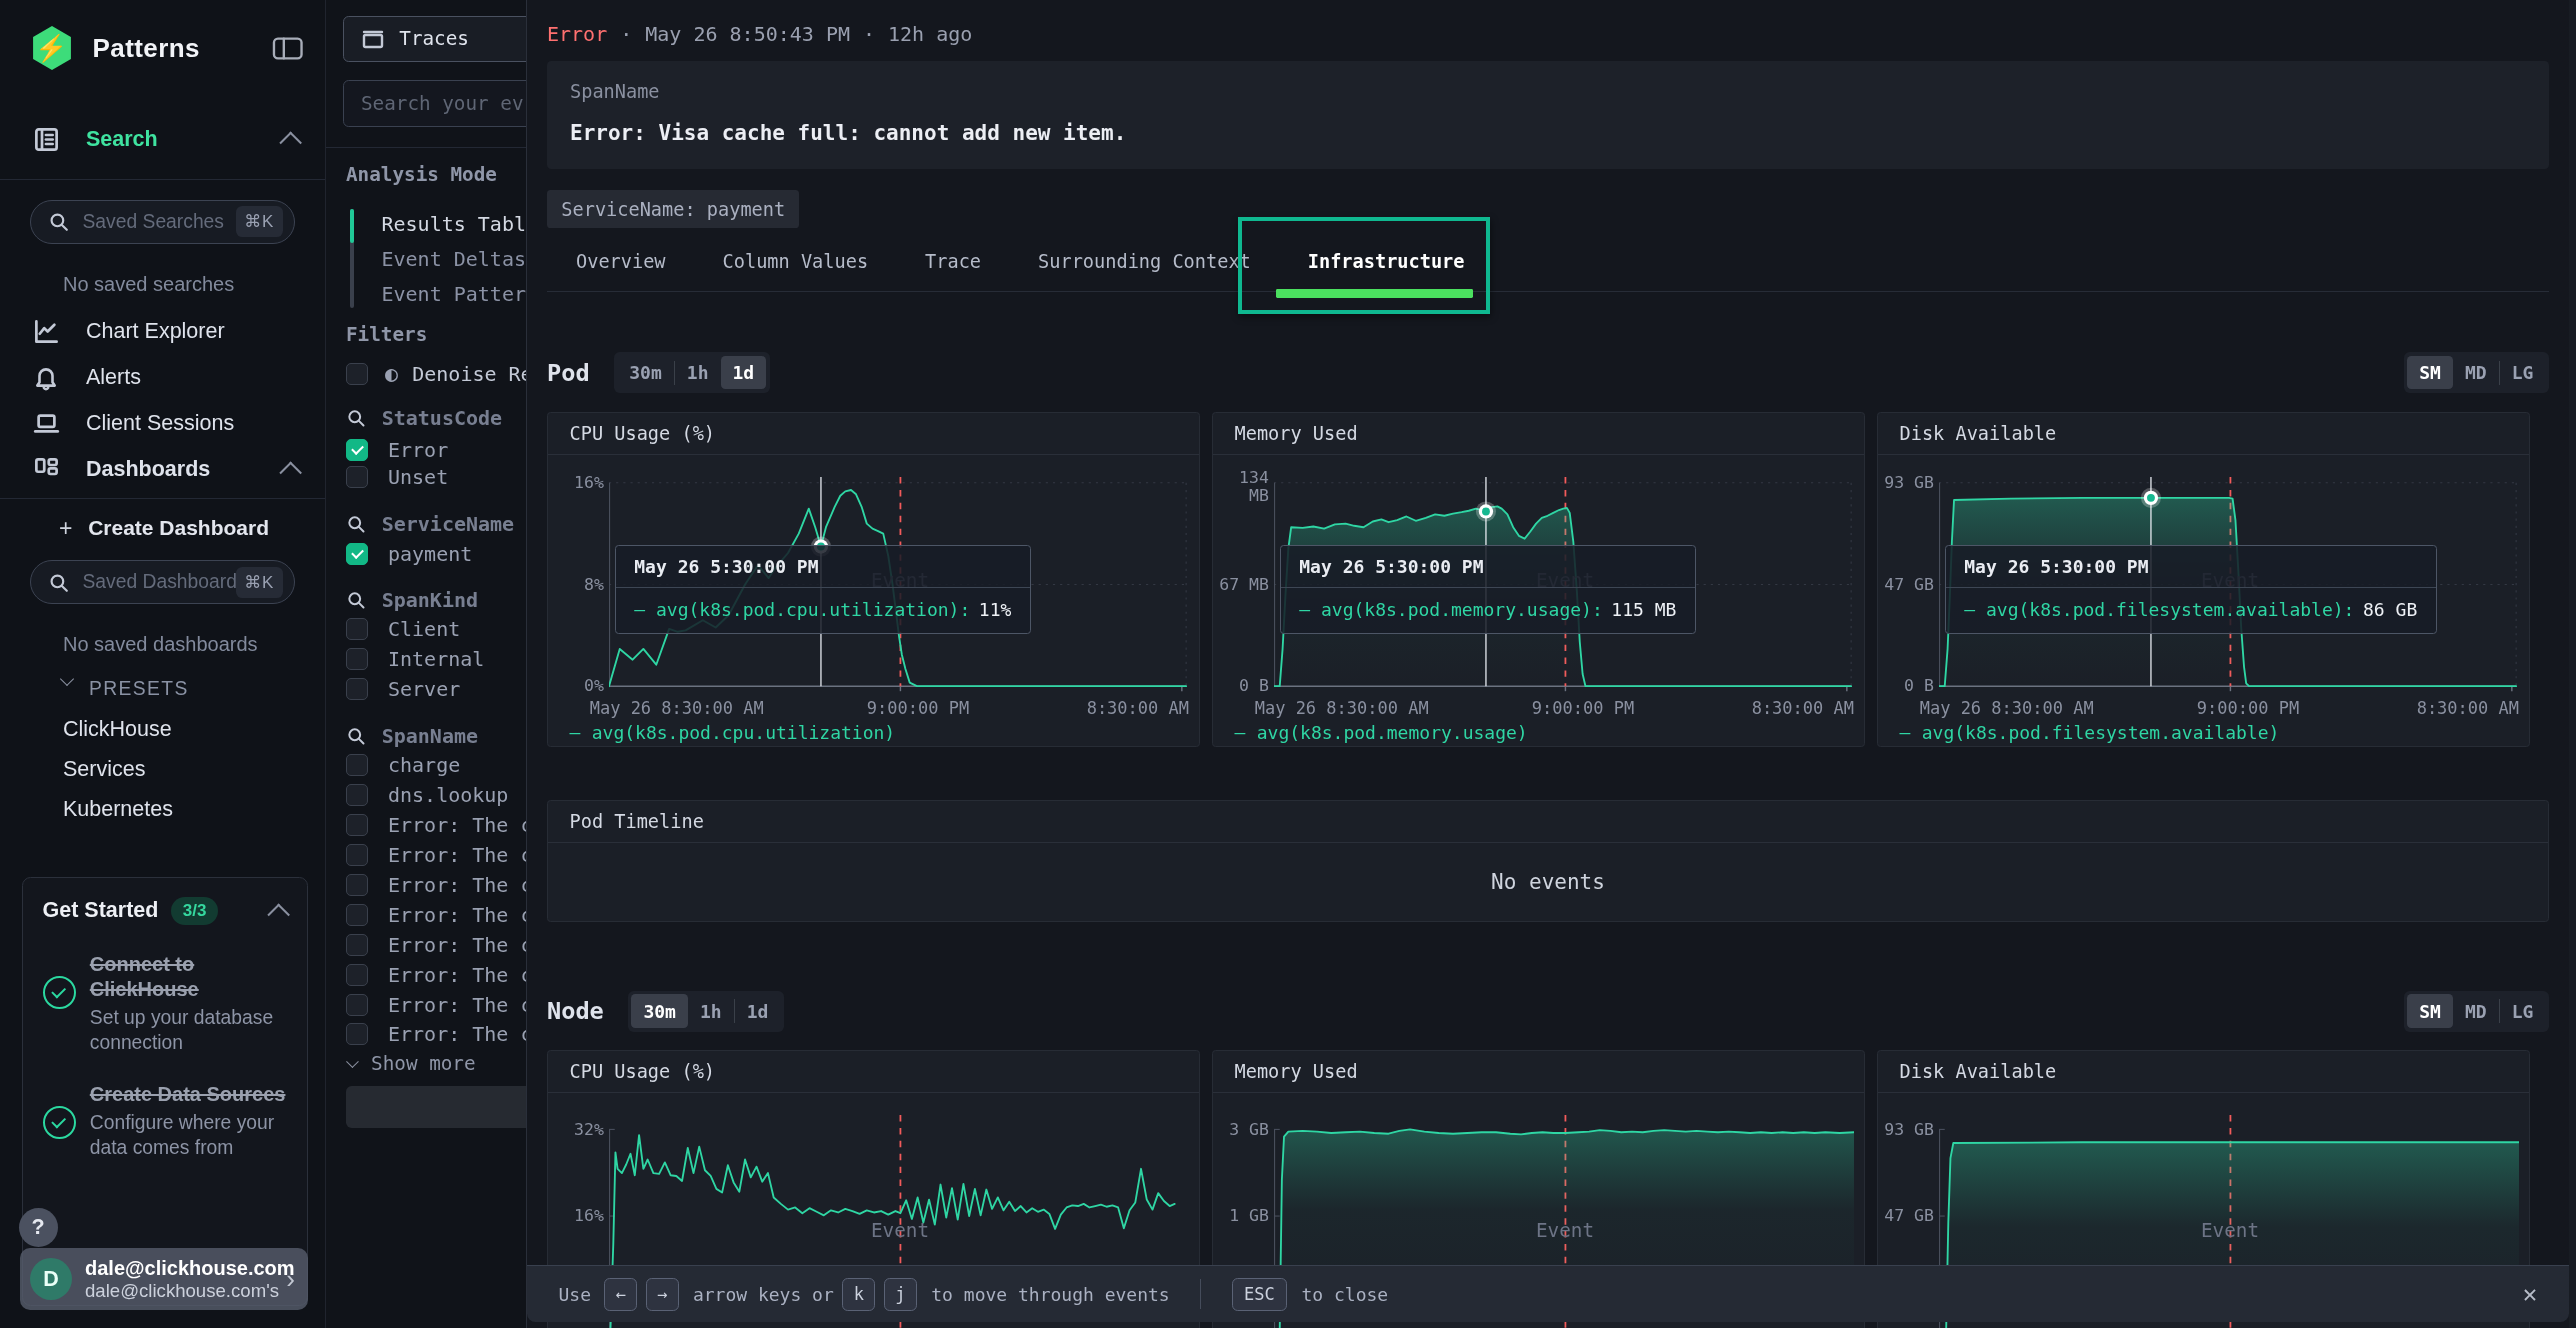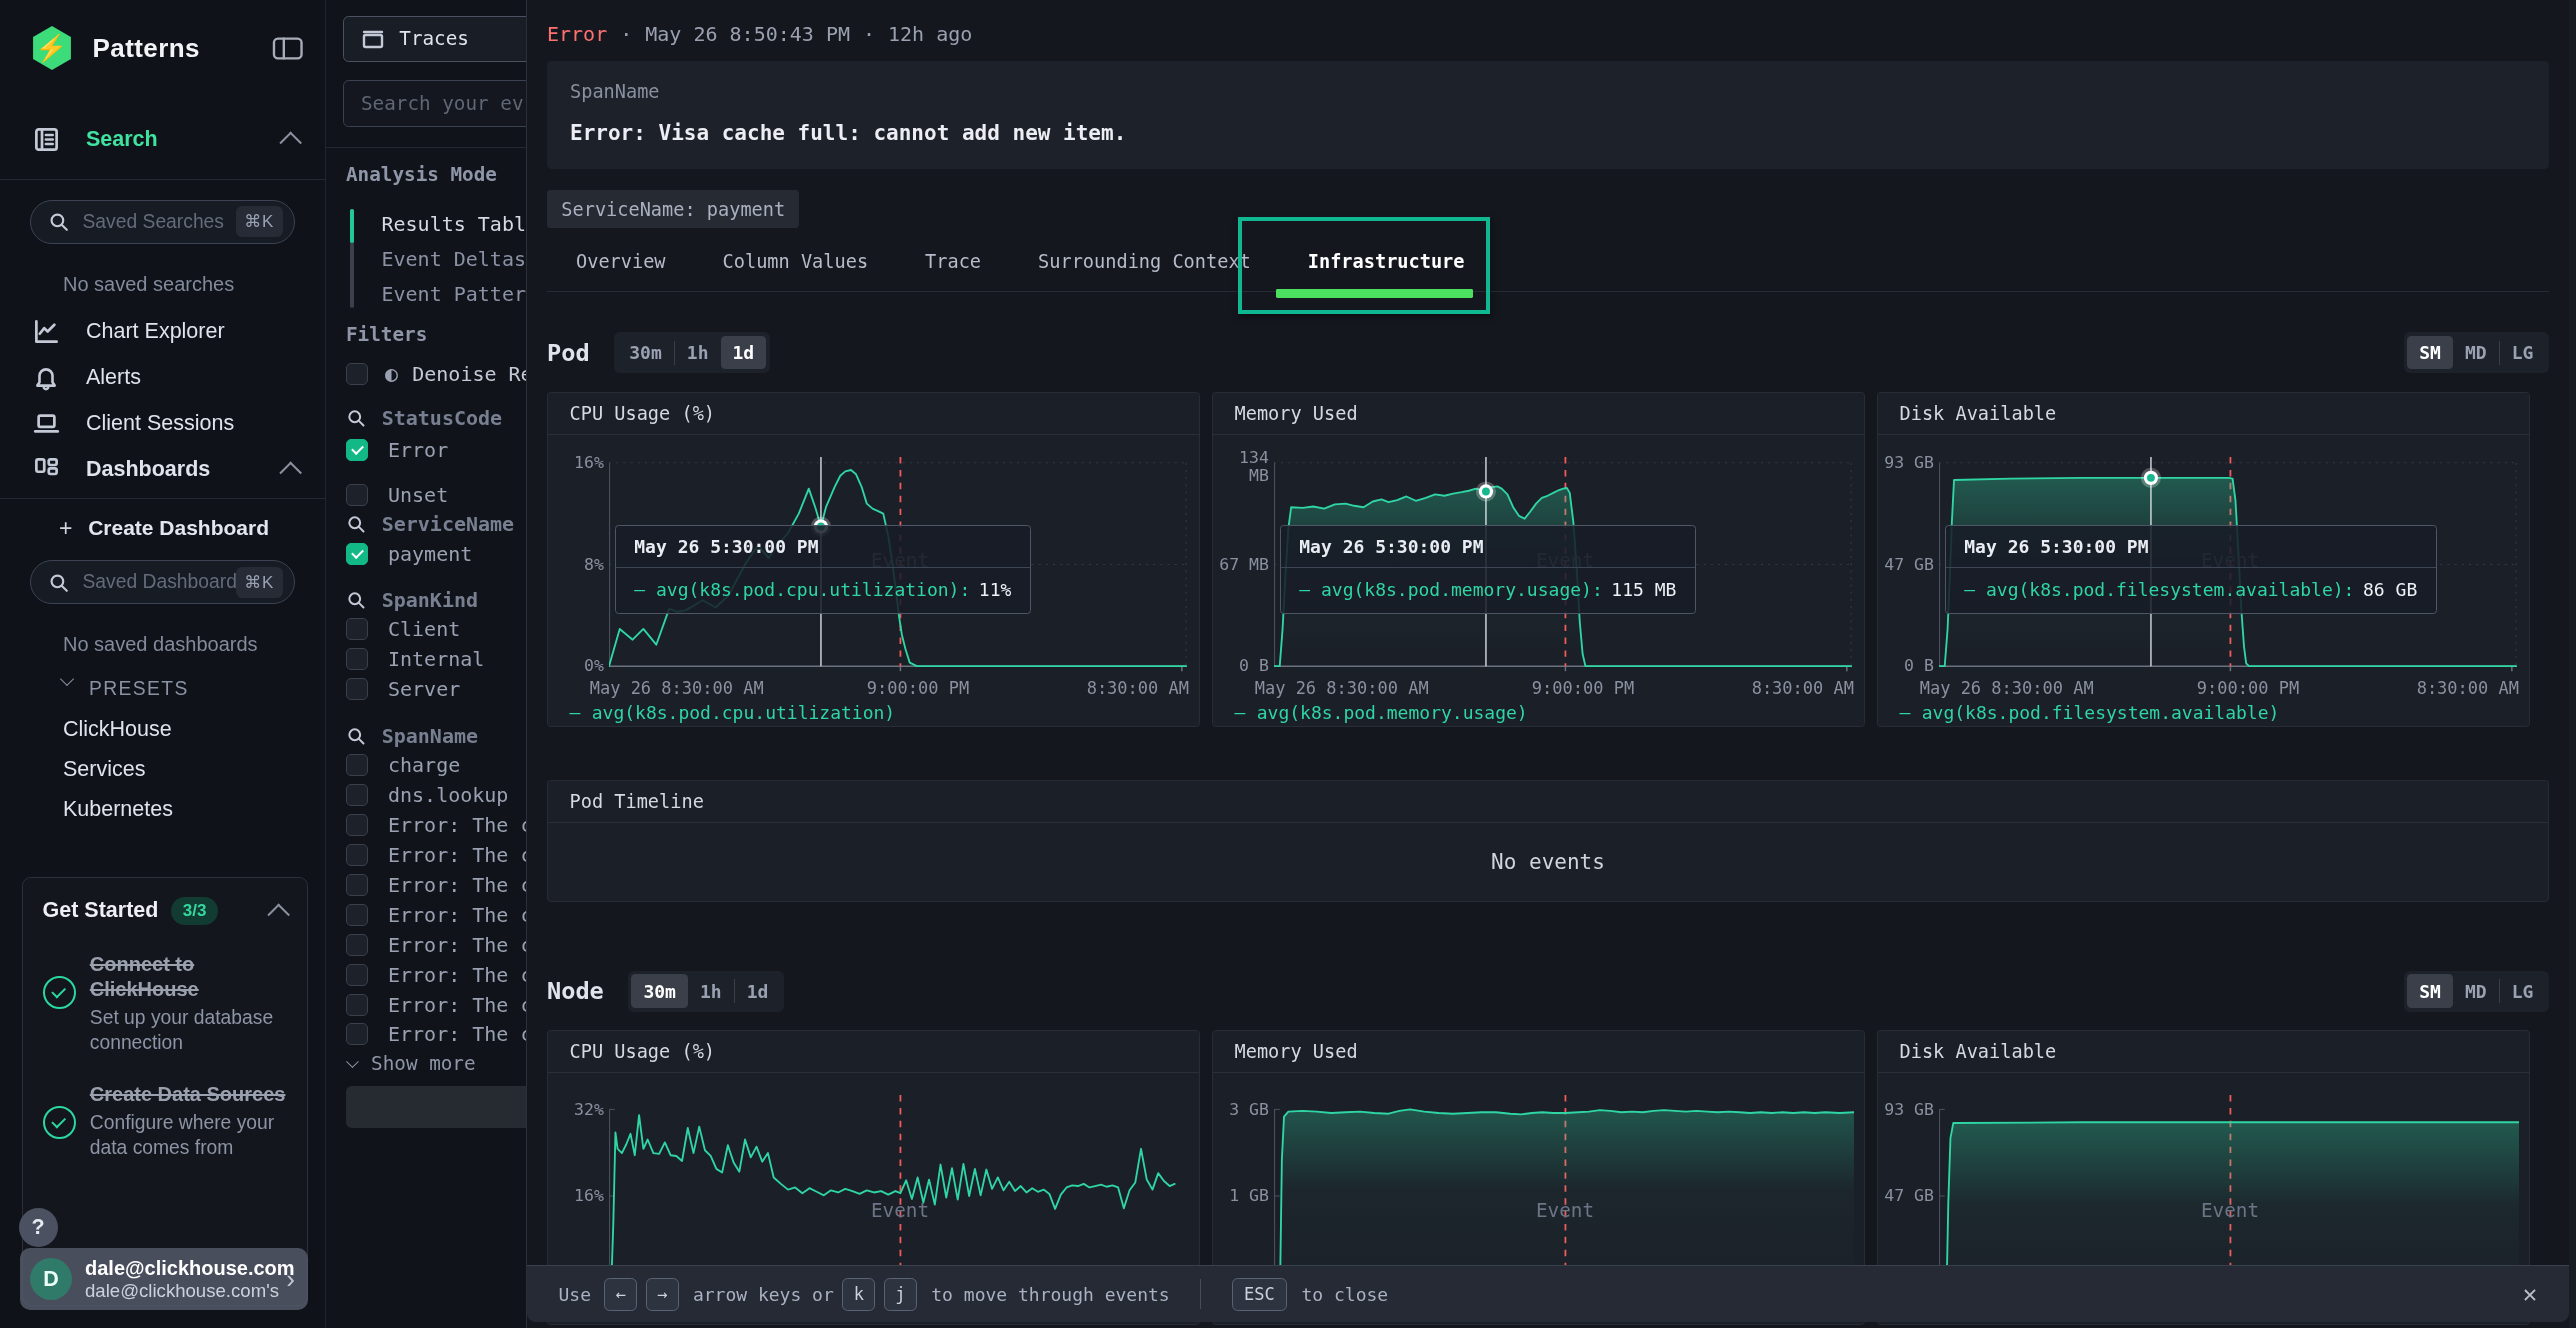--- a/index.html
+++ b/index.html
@@ -87,21 +87,21 @@
   .span-card { margin-top:15.7px; background:#1d2129; border-radius:4.3px; padding:20px 23px 24px 23px; }
   .span-label { font-size:18.6px; color:#8a90a0; }
   .span-msg { margin-top:18.6px; font-size:21px; font-weight:700; color:#eceef4; }
   .tag-chip { display:inline-flex; margin-top:21.5px; background:#262a33; border-radius:3.6px; padding:8.6px 14.3px; font-size:18.6px; color:#aab0c0; }
   .tabs { margin-top:23px; display:flex; gap:57px; border-bottom:1.4px solid #272c37; padding:0 0 18.6px 29px; position:relative; }
   .tab { font-size:18.6px; color:#b6bcca; cursor:pointer; position:relative; white-space:nowrap; }
   .tab.active { color:#ffffff; font-weight:700; }
   .tab.active::after { content:""; position:absolute; left:-31.5px; right:-8.6px; bottom:-26px; height:9.3px; background:#4be05f; border-radius:1.4px; }
   .annotate-box { position:absolute; left:711px; top:217px; width:252px; height:97px; border:4.3px solid #0fb890; z-index:60; box-shadow:1.4px 2.9px 7.2px rgba(0,0,0,.45); pointer-events:none; }
 
-  .section-row { display:flex; align-items:center; margin-top:40px; }
+  .section-row { display:flex; align-items:center; margin-top:60px; }
   .section-title { font-size:23.6px; font-weight:700; color:#dfe3ec; }
   .seg { display:flex; align-items:center; background:#1d212a; border-radius:5.7px; padding:3.6px; margin-left:24px; }
   .seg .seg-btn { font-size:18px; font-weight:700; color:#9aa1b2; padding:6.4px 12px; border-radius:4.3px; cursor:pointer; position:relative; }
   .seg .seg-btn.active { background:#3a3f4a; color:#ffffff; }
   .seg .seg-sep { width:1.1px; height:24px; background:#3a4049; }
   .seg.sizes { margin-left:auto; }
 
   .charts-row { display:flex; gap:12px; margin-top:18.6px; }
   .chart-card { position:relative; width:653px; background:#1b1f27; border:0.7px solid #272c35; border-radius:3.6px; }
   .chart-card.pod { height:335px; }
@@ -316,21 +316,21 @@
       <svg class="isvg" width="20" height="20" viewBox="0 0 24 24">
           <circle cx="10.5" cy="10.5" r="6.5"></circle>
           <line x1="15.5" y1="15.5" x2="21" y2="21"></line>
         </svg>
       <span class="gh-lb">StatusCode</span>
     </div>
     <div class="f-row" style="top:438px;">
         <span class="cb checked"></span>
         <span class="opt-lb">Error</span>
       </div>
-    <div class="f-row" style="top:483px;">
+    <div class="f-row" style="top:465px;">
         <span class="cb"></span>
         <span class="opt-lb">Unset</span>
       </div>
 
     <div class="group-head" style="top:512px;">
       <svg class="isvg" width="20" height="20" viewBox="0 0 24 24">
           <circle cx="10.5" cy="10.5" r="6.5"></circle>
           <line x1="15.5" y1="15.5" x2="21" y2="21"></line>
         </svg>
       <span class="gh-lb">ServiceName</span>

